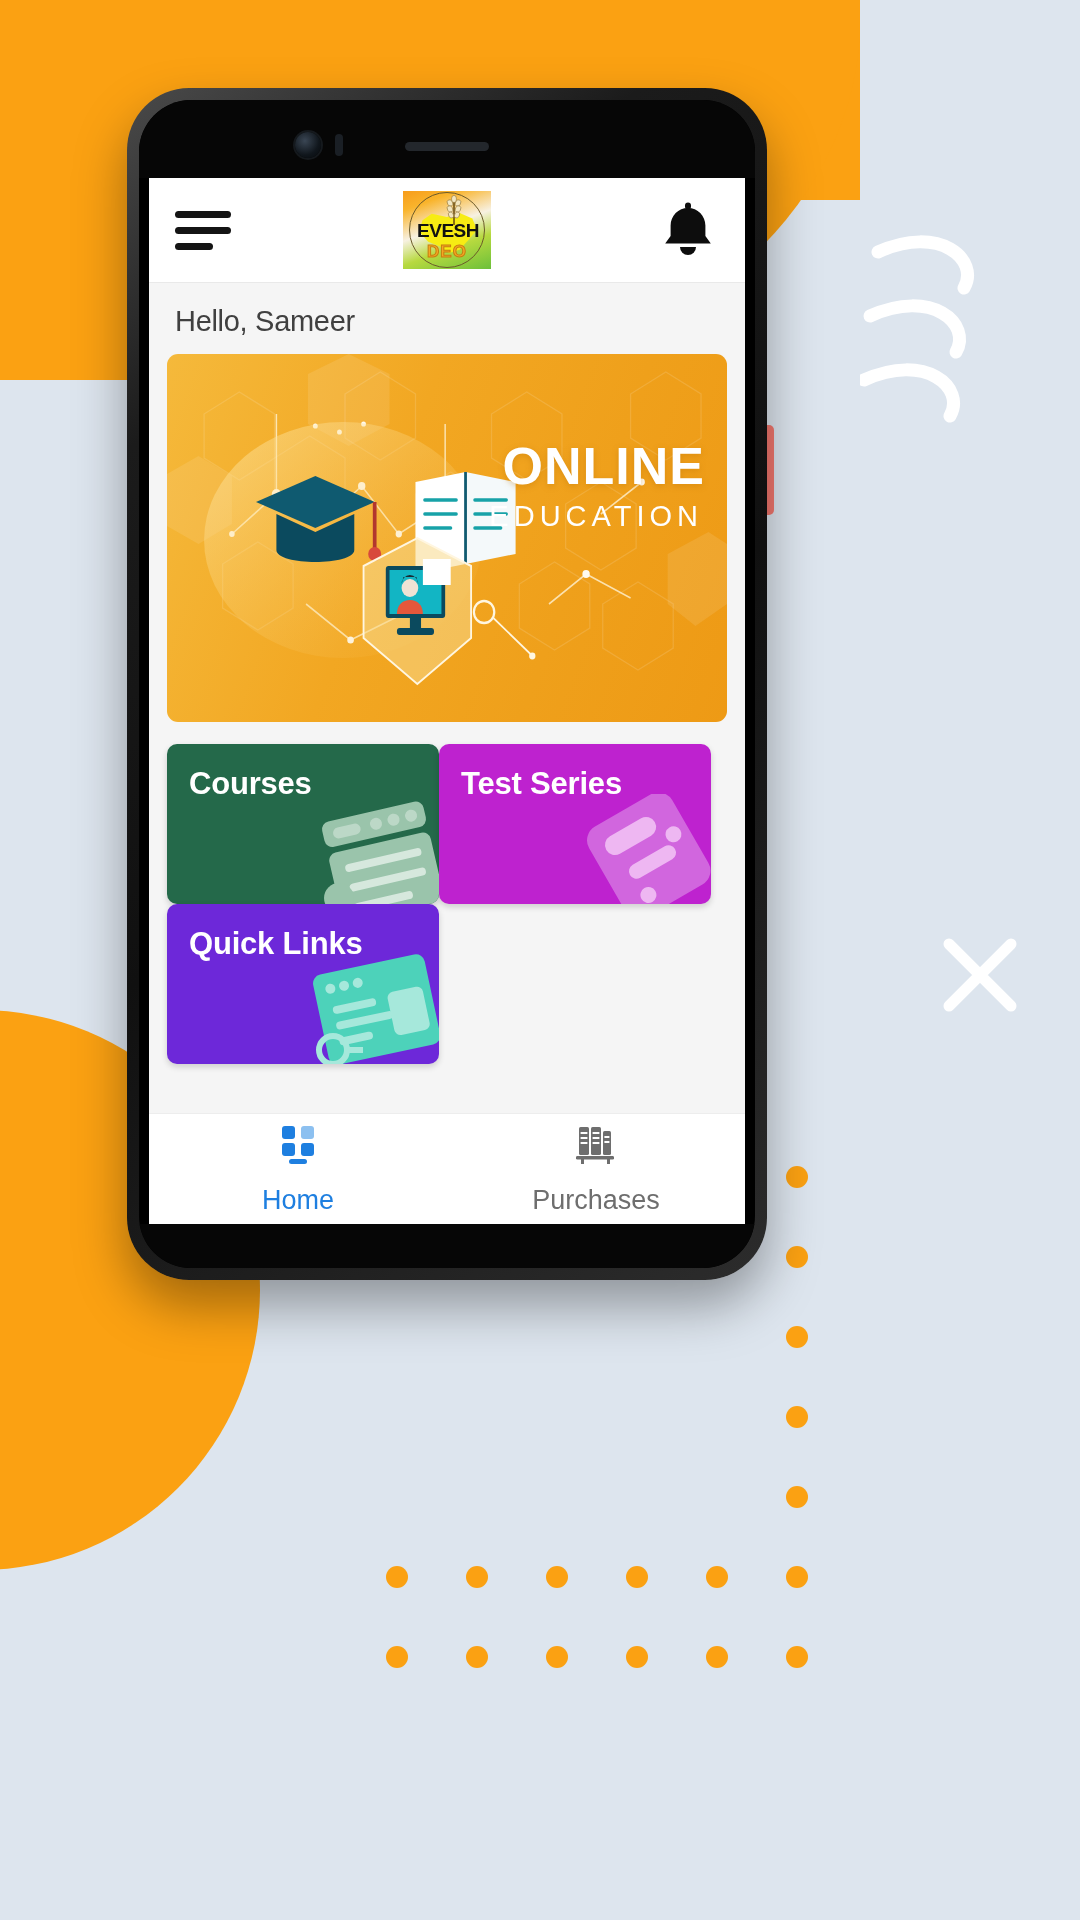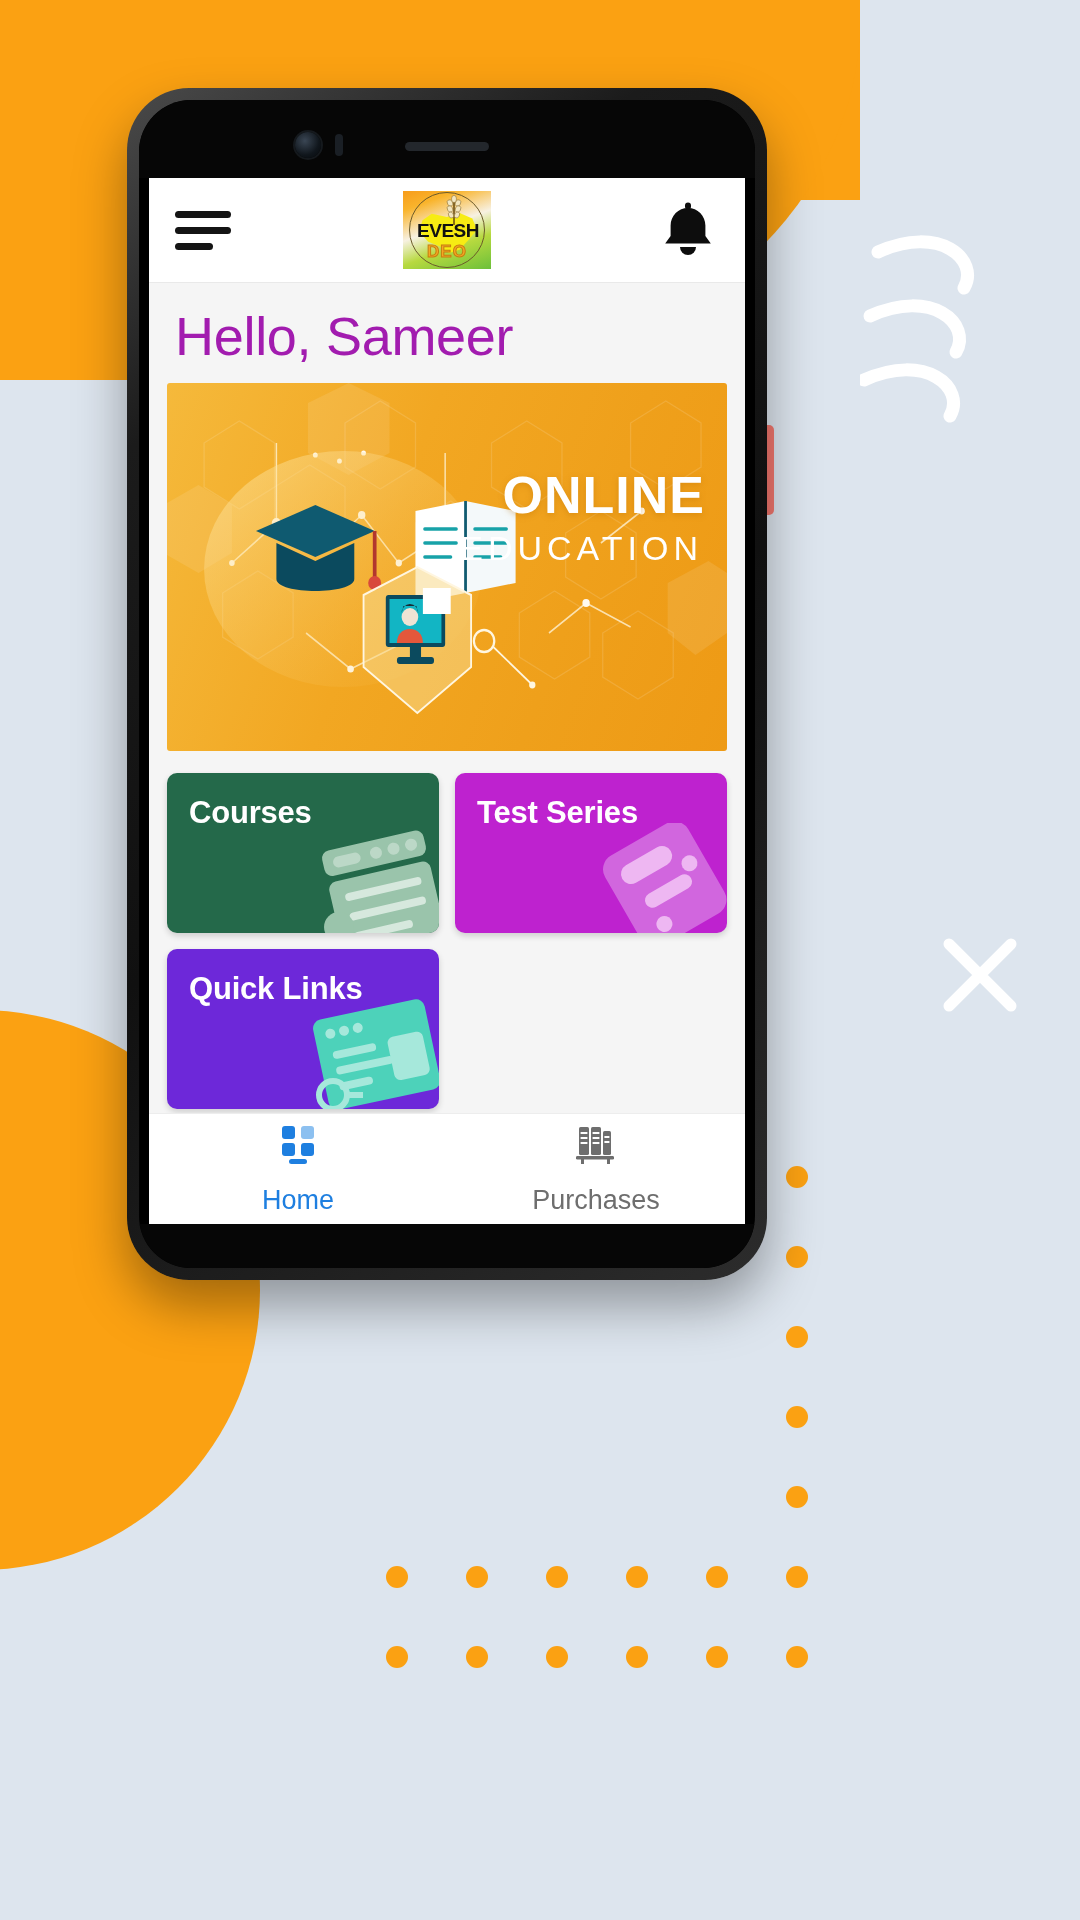--- a/index.html
+++ b/index.html
@@ -91,40 +91,40 @@
     position:absolute;left:0;top:52px;width:88px;text-align:center;
     font-weight:800;font-size:17px;color:#F5A623;
     -webkit-text-stroke:1px #c77d10;line-height:1;letter-spacing:1px;
   }
   .bell{width:62px;height:62px;margin-left:auto;position:relative;cursor:pointer;}
   
   .greet-bar{
     background:#f5f5f5;padding:22px 26px 16px 26px;flex-shrink:0;
   }
   .greet{
-    font-size:54px;color:#a21caf;font-weight:400;letter-spacing:-.3px;
+    font-size:29px;color:#404040;font-weight:400;letter-spacing:-.3px;
   }
   
   .app-body{flex:1;overflow:hidden;background:#f5f5f5;padding:0 18px;}
   .banner{
-    position:relative;width:100%;height:368px;border-radius:3px;overflow:hidden;
+    position:relative;width:100%;height:368px;border-radius:11px;overflow:hidden;
     background:linear-gradient(110deg,#F5B93B 0%,#F2A722 40%,#EFA01B 70%,#EE9A15 100%);
   }
   .banner svg{position:absolute;inset:0;width:100%;height:100%;}
   .banner-title{
     position:absolute;right:22px;top:86px;text-align:right;color:#fff;
     font-weight:700;font-size:52px;letter-spacing:1px;line-height:1;
     text-shadow:0 2px 6px rgba(180,110,0,.35);
   }
   .banner-sub{
     position:absolute;right:24px;top:148px;text-align:right;color:#fff;
-    font-weight:400;font-size:34px;letter-spacing:5px;line-height:1;
-  }
-  
-  .tile-grid{display:flex;flex-wrap:wrap;gap:16px;margin-top:22px;}
+    font-weight:400;font-size:29px;letter-spacing:5px;line-height:1;
+  }
+  
+  .tile-grid{display:flex;flex-wrap:wrap;margin-top:22px;}
   .tile{
     width:calc(50% - 8px);height:160px;border-radius:10px;position:relative;
     overflow:hidden;box-shadow:0 3px 6px rgba(0,0,0,.16);cursor:pointer;
   }
   .tile-label{
     position:absolute;left:22px;top:22px;color:#fff;font-weight:700;font-size:31px;
     letter-spacing:-.2px;z-index:3;
   }
   .tile-art{position:absolute;right:-6px;bottom:-10px;width:150px;height:120px;z-index:2;}
   

